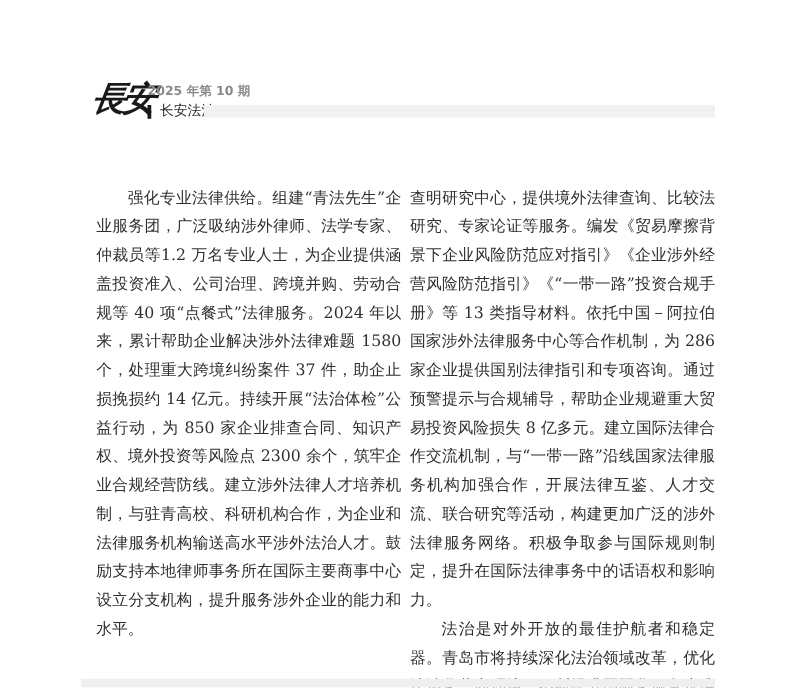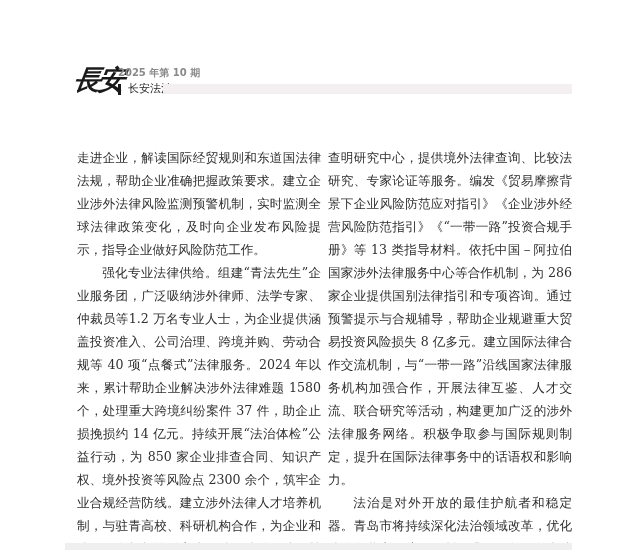--- a/index.html
+++ b/index.html
@@ -102,21 +102,20 @@
 
 <div class="masthead">
   <div class="logo">長安</div>
   <div class="issue">2025 年第 10 期</div>
   <div class="section-bar"></div>
   <div class="section-name">长安法治</div>
   <div class="header-strip"></div>
 </div>
 
 <div class="column col-left">
-  <p class="para">走进企业，解读国际经贸规则和东道国法律法规，帮助企业准确把握政策要求。建立企业涉外法律风险监测预警机制，实时监测全球法律政策变化，及时向企业发布风险提示，指导企业做好风险防范工作。</p>
   <p class="para indent">强化专业法律供给。组建“青法先生”企业服务团，广泛吸纳涉外律师、法学专家、仲裁员等1.2 万名专业人士，为企业提供涵盖投资准入、公司治理、跨境并购、劳动合规等 40 项“点餐式”法律服务。2024 年以来，累计帮助企业解决涉外法律难题 1580 个，处理重大跨境纠纷案件 37 件，助企止损挽损约 14 亿元。持续开展“法治体检”公益行动，为 850 家企业排查合同、知识产权、境外投资等风险点 2300 余个，筑牢企业合规经营防线。建立涉外法律人才培养机制，与驻青高校、科研机构合作，为企业和法律服务机构输送高水平涉外法治人才。鼓励支持本地律师事务所在国际主要商事中心设立分支机构，提升服务涉外企业的能力和水平。</p>
 
 </div>
 
 <div class="column col-right">
   <p class="para">查明研究中心，提供境外法律查询、比较法研究、专家论证等服务。编发《贸易摩擦背景下企业风险防范应对指引》《企业涉外经营风险防范指引》《“一带一路”投资合规手册》等 13 类指导材料。依托中国－阿拉伯国家涉外法律服务中心等合作机制，为 286 家企业提供国别法律指引和专项咨询。通过预警提示与合规辅导，帮助企业规避重大贸易投资风险损失 8 亿多元。建立国际法律合作交流机制，与“一带一路”沿线国家法律服务机构加强合作，开展法律互鉴、人才交流、联合研究等活动，构建更加广泛的涉外法律服务网络。积极争取参与国际规则制定，提升在国际法律事务中的话语权和影响力。</p>
   <p class="para indent">法治是对外开放的最佳护航者和稳定器。青岛市将持续深化法治领域改革，优化法治化营商环境，不断提升国际化服务水准和制度型开放能力，推动法治与开放深度融合，努力建设更高水平、更宽领域的涉外法治示范区和现代法务新高地，为谱写中国式现代化青岛新篇章贡献法治力量。</p>
 
 </div>
 

